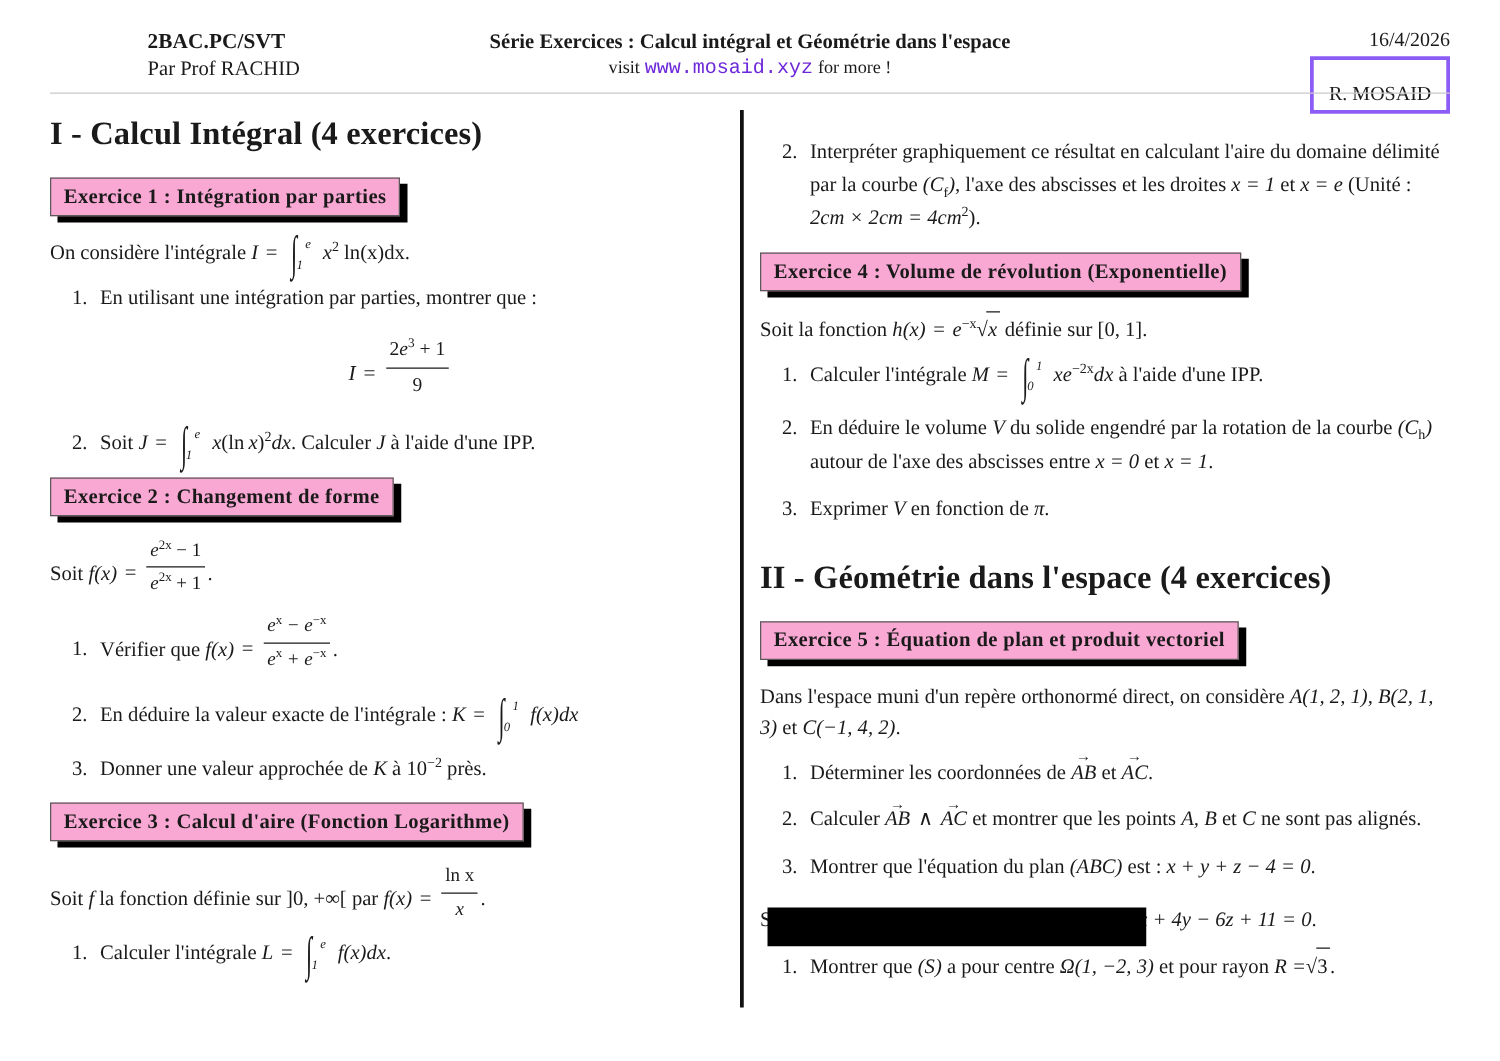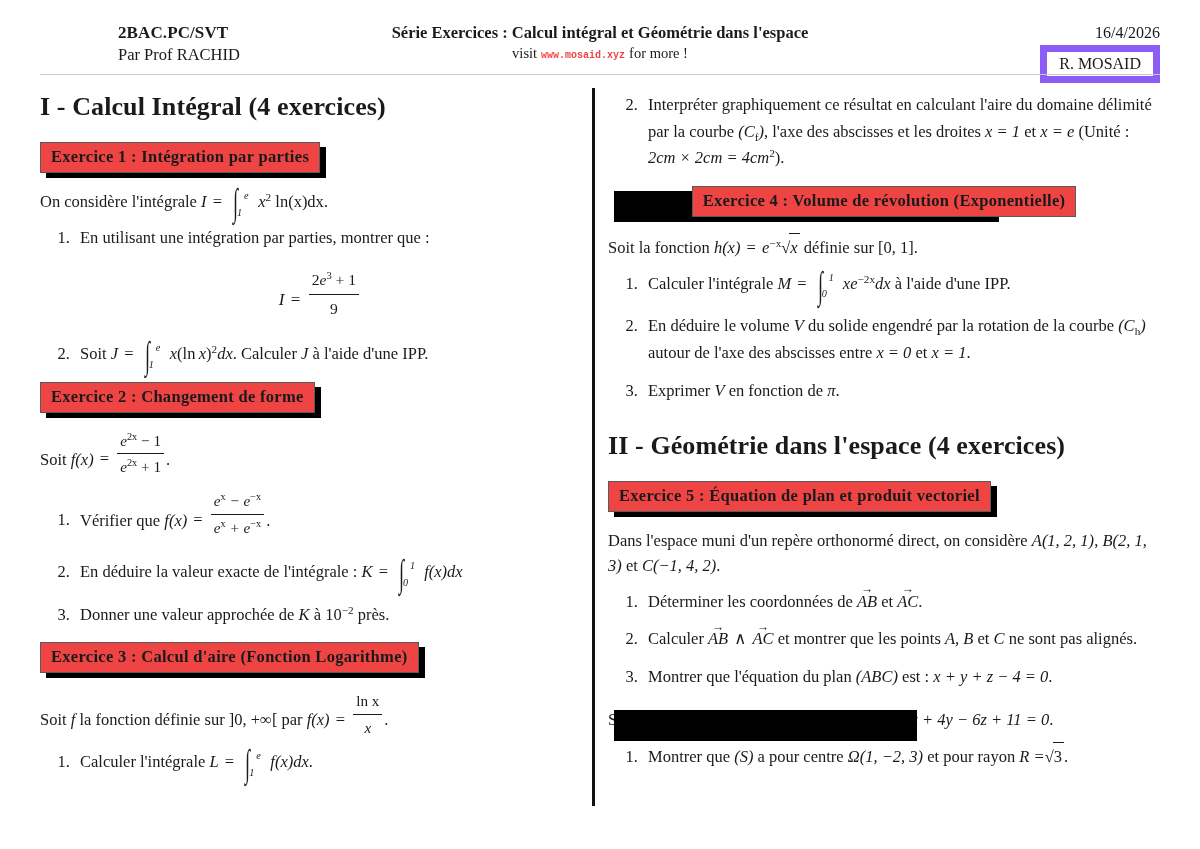--- a/index.html
+++ b/index.html
@@ -50,41 +50,40 @@
   }
   .hdr-title {
     font-weight: bold;
     font-size: 16.5px;
   }
   .hdr-visit {
     font-size: 14.5px;
   }
   .hdr-url {
     font-family: "Liberation Mono", "DejaVu Sans Mono", monospace;
-    font-size: 10px;
-    color: #ef4444;
+    font-size: 16px;
+    color: #6d28d9;
     padding: 0 4px;
-    font-weight: bold;
   }
   .hdr-right {
     position: absolute;
     right: 0;
     top: 0;
     text-align: center;
     line-height: 1.32;
   }
   .hdr-date {
     font-size: 16px;
     display: block;
     text-align: right;
     padding-bottom: 2px;
   }
   .hdr-author-box {
-    border: 7px solid #8b5cf6;
-    padding: 1px 12px 2px 12px;
+    border: 3px solid #8b5cf6;
+    padding: 17px 12px 2px 12px;
     font-size: 16px;
     display: inline-block;
   }
   .hdr-rule {
     position: absolute;
     left: 40px;
     top: 74px;
     width: 1120px;
     height: 1px;
     background: #c9c9c9;
@@ -116,21 +115,21 @@
 
   
   .exo-wrap {
     margin: 0 0 16px 0;
     position: relative;
     display: block;
   }
   .exo-box {
     display: inline-block;
     border: 1px solid #5a5a5a;
-    background: #ef4444;
+    background: #f9a8d4;
     padding: 4px 10px 5px 10px;
     font-weight: bold;
     font-size: 16.5px;
     position: relative;
     z-index: 2;
     letter-spacing: .3px;
   }
   .exo-shadow {
     position: absolute;
     z-index: 1;
@@ -385,34 +384,34 @@
         <span class="lo">1</span>
       </span>
       <span class="mi">f(x)dx</span><span>.</span>
     </li>
   </ol>
 
 </div>
 
 <div class="col col-right">
 
-  <ol class="qlist" start="2" style="margin-top:0;">
+  <ol class="qlist" start="2" style="margin-top:16px;">
     <li>
       <span>Interpréter graphiquement ce résultat en calculant l'aire du domaine</span>
       <span>délimité par la courbe</span>
       <span class="mi"><span>(C</span><sub class="m mi">f</sub><span>)</span></span><span>, l'axe des abscisses et les droites</span>
       <span class="mi">x = 1</span>
       <span>et</span>
       <span class="mi">x = e</span>
       <span>(Unité :</span>
       <span class="mi">2cm × 2cm = 4cm</span><sup class="m">2</sup><span>).</span>
     </li>
   </ol>
 
-  <div class="exo-wrap" style="margin-top:12px;text-align:center;">
+  <div class="exo-wrap" style="margin-top:12px;">
     <span class="exo-box">Exercice 4 : Volume de révolution (Exponentielle)</span>
     <span class="exo-shadow" style="left: 6px; top: 5px; width: 385px; height: 31px;"></span>
   </div>
 
   <p class="para">
     <span>Soit la fonction</span>
     <span class="mi">h(x)</span>
     <span class="mo">=</span>
     <span class="mi">e</span><sup class="m mi">−x</sup><span class="radic">√</span><span class="sqrt mi">x</span>
     <span>définie sur [0, 1].</span>

